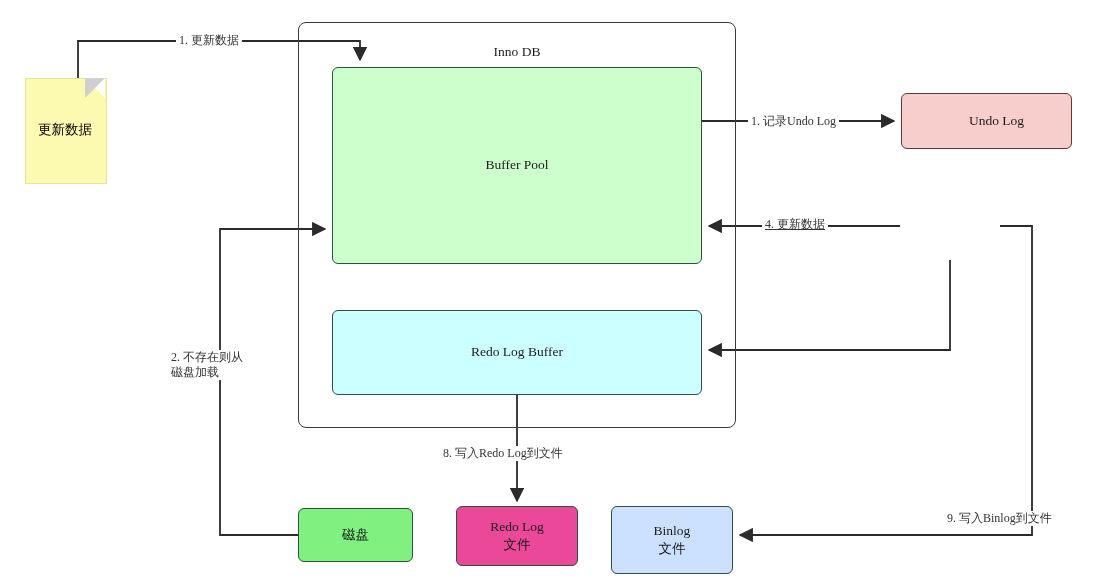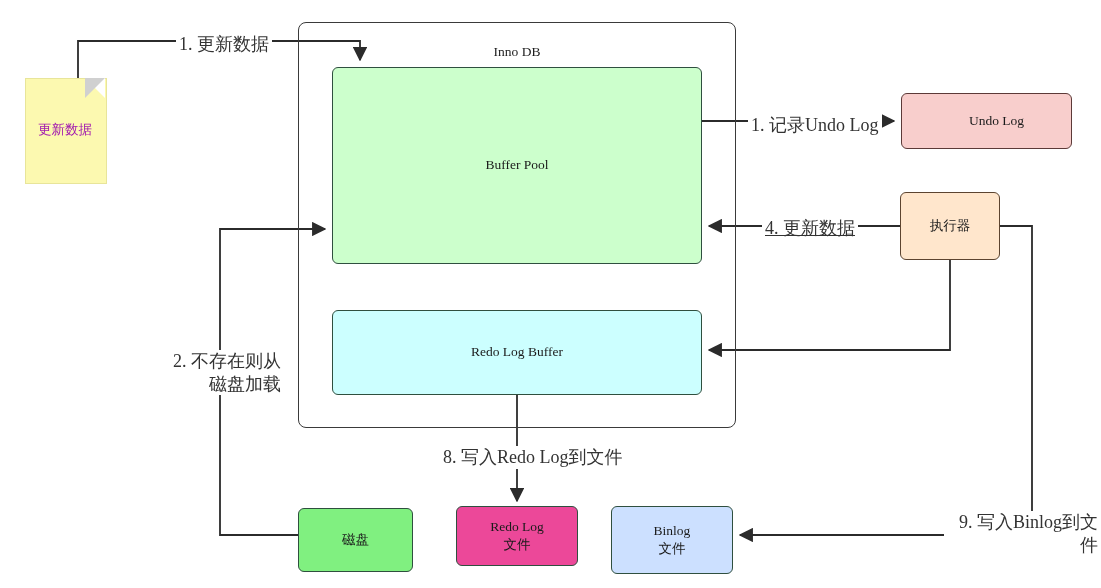--- a/index.html
+++ b/index.html
@@ -51,21 +51,21 @@
     font-size: 13.5px;
     color: #1b1b1b;
   }
   .note {
     position: absolute;
     z-index: 3;
     display: flex;
     align-items: center;
     justify-content: center;
     font-size: 13.5px;
-    color: #a21caf;
+    color: #000000;
   }
   .note .sheet {
     position: absolute;
     left: 0; top: 0;
     width: 100%; height: 100%;
     background: #fcf9b0;
     border: 1px solid #e8e59a;
   }
   .note .fold {
     position: absolute;
@@ -80,23 +80,23 @@
     width: 0; height: 0;
     border-left: 20px solid #d0d0d0;
     border-bottom: 20px solid transparent;
   }
   .note .note-label {
     position: relative;
     z-index: 2;
   }
   .edge-label {
     position: absolute;
-    font-size: 18px;
+    font-size: 12px;
     color: #333333;
-    text-align: right;
+    text-align: left;
     line-height: 1.25;
     background: #ffffff;
     padding: 0 3px;
     white-space: pre-line;
     z-index: 4;
   }
 </style>
 </head>
 <body>
 
@@ -154,25 +154,22 @@
   </div>
 
   <div class="node" style="left:332px; top:310px; width:370px; height:85px; background:#ccffff;">
     <span>Redo Log Buffer</span>
   </div>
 
   <div class="node" style="left:901px; top:93px; width:171px; height:56px; background:#f8cecc; border-color:#5c3a38;padding-left:20px;">
     <span>Undo Log</span>
   </div>
 
-  <div class="node" style="left:900px; top:192px; width:100px; height:68px; background:#ffe6cc; border-color:#5c4430;">
-    <span>执行器</span>
-  </div>
 
-  <div class="node" style="left:298px; top:508px; width:115px; height:64px; background:#80f080;">
+  <div class="node" style="left:298px; top:508px; width:115px; height:54px; background:#80f080;">
     <span>磁盘</span>
   </div>
 
   <div class="node" style="left:456px; top:506px; width:122px; height:60px; background:#ec4899; white-space:pre-line;align-items:center;">
     <span>Redo Log
 文件</span>
   </div>
 
   <div class="node" style="left:611px; top:506px; width:122px; height:68px; background:#cce0ff; white-space:pre-line;">
     <span>Binlog

